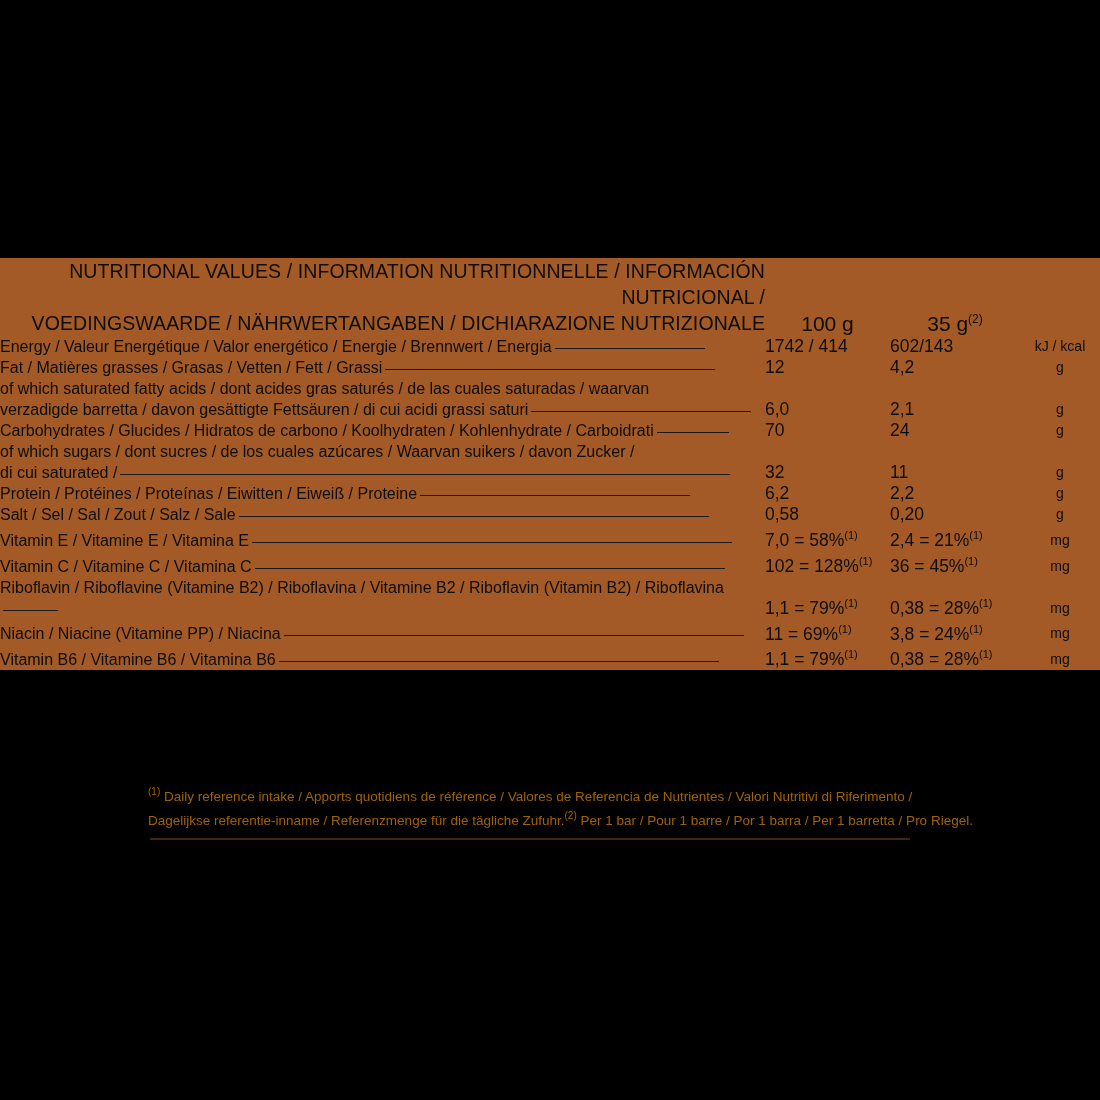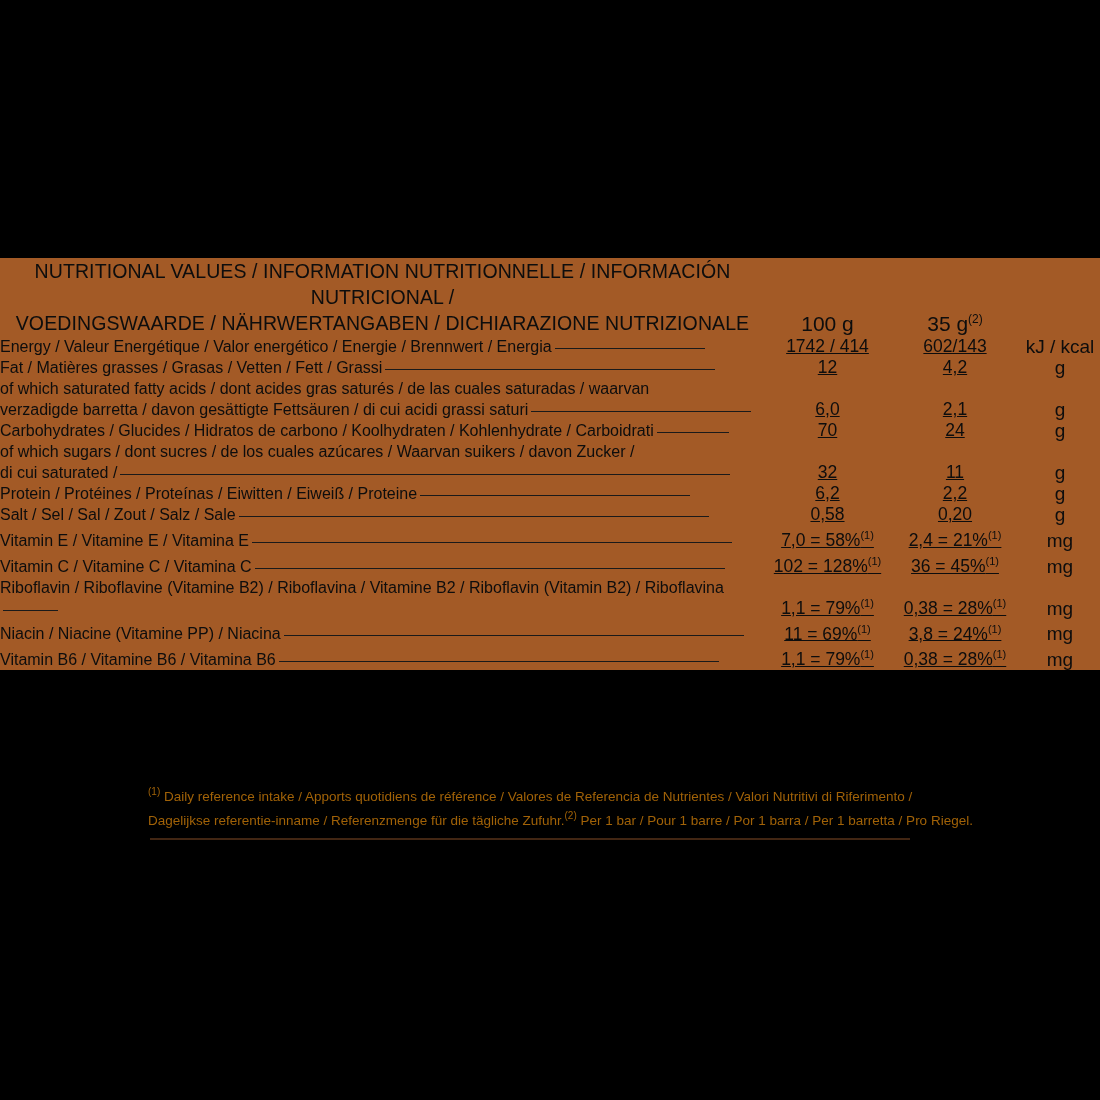--- a/index.html
+++ b/index.html
@@ -45,21 +45,21 @@
     vertical-align: bottom;
     padding: 0;
     border: 0;
   }
 
   
   .hdr-label {
     font-size: 19.5px;
     line-height: 26px;
     letter-spacing: 0.1px;
-    text-align: center;
+    text-align: right;
     padding: 9px 8px 9px 14px;
     vertical-align: middle;
     font-weight: normal;
     border-bottom: 2px solid #121212;
     border-right: 2px solid #121212;
   }
   .hdr-col {
     font-size: 21px;
     text-align: center;
     vertical-align: middle;
@@ -89,29 +89,28 @@
   td.lbl .rule {
     display: inline-block;
     height: 0;
     border-bottom: 1.4px solid #1a1a1a;
     vertical-align: 3px;
     margin-left: 3px;
   }
   td.val {
     font-size: 17.5px;
     line-height: 21px;
-    text-align: center;
+    text-align: left;
     border-right: 2px solid #121212;
     padding: 2px 4px 1px 4px;
     white-space: nowrap;
-    text-decoration: underline;
   }
   td.val sup { font-size: 11px; }
   td.unit {
-    font-size: 19px;
+    font-size: 14px;
     line-height: 21px;
     text-align: center;
     padding: 2px 4px 1px 4px;
   }
 
   
   #footnote {
     position: absolute;
     left: 148px;
     top: 782px;

